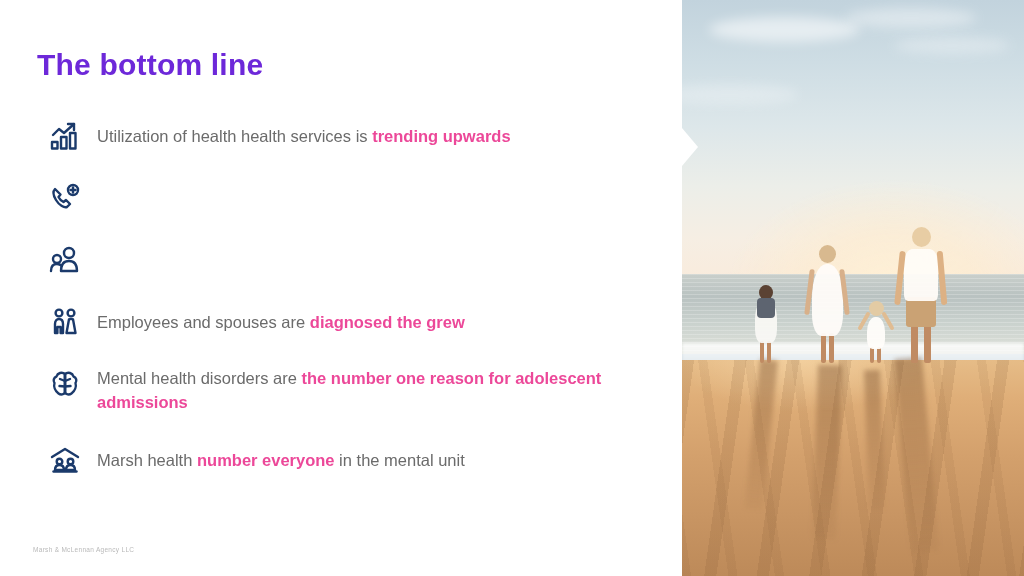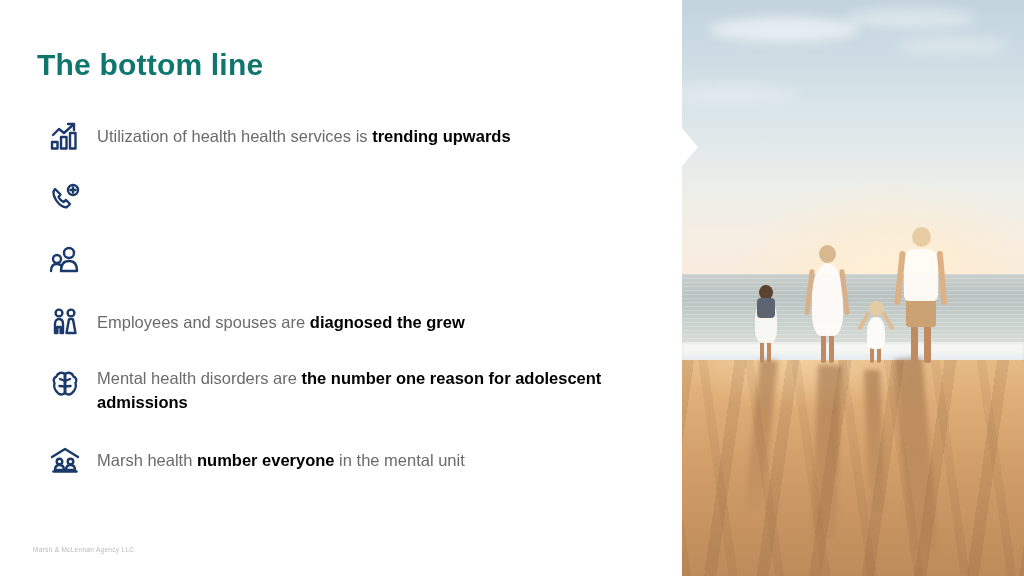--- a/index.html
+++ b/index.html
@@ -31,21 +31,21 @@
     height: 576px;
     background: #ffffff;
   }
 
   .title {
     position: absolute;
     left: 37px;
     top: 48px;
     font-size: 30px;
     font-weight: bold;
-    color: #0f766e;
+    color: #6d28d9;
     letter-spacing: 0.2px;
     white-space: nowrap;
   }
 
   .bullets {
     position: absolute;
     left: 45px;
     top: 118px;
     width: 600px;
   }
@@ -79,21 +79,21 @@
     font-size: 16.5px;
     line-height: 24px;
     color: #6b6b6b;
     padding-top: 6px;
     max-width: 520px;
   }
   .bullet.two-line .bullet-text {
     padding-top: 0px;
   }
   .bullet-text b {
-    color: #000000;
+    color: #ec4899;
     font-weight: bold;
   }
 
   .footer {
     position: absolute;
     left: 33px;
     top: 546px;
     font-size: 6.5px;
     color: #b9b9b9;
     letter-spacing: 0.3px;

